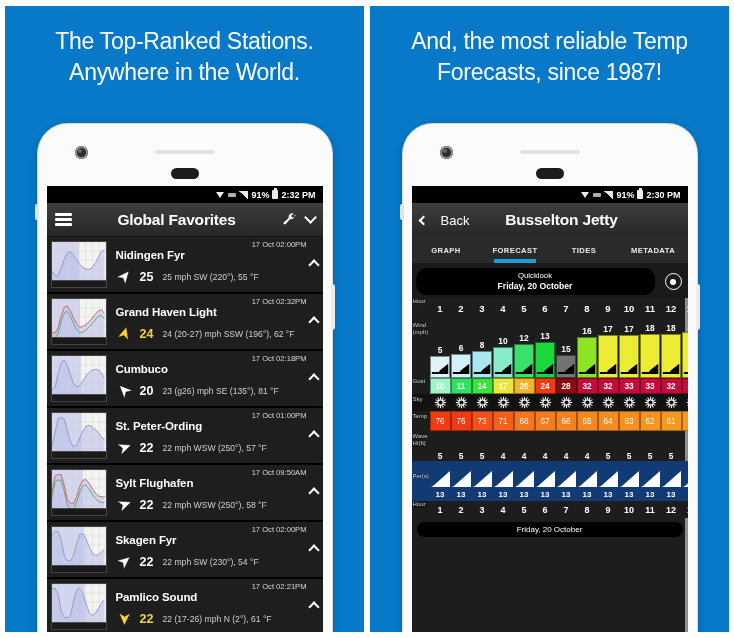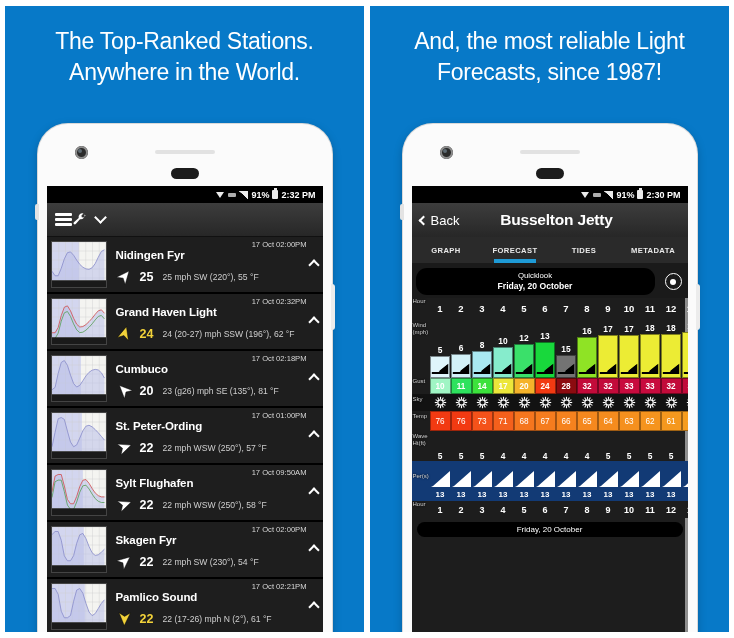--- a/index.html
+++ b/index.html
@@ -145,21 +145,21 @@
   .scrollstrip {
     position:absolute; right:0; top:60px; width:3px; height:210px;
     background:#9a9a9a; border-radius:2px;
   }
 
   
   .detailbar {
     height: 34px; background: linear-gradient(#3d3d3d,#272727);
     display:flex; align-items:center; padding: 0 8px;
   }
-  .backbtn { display:flex; align-items:center; gap:4px; color:#fff; font-size:13px; }
+  .backbtn { display:flex; align-items:center; gap:14px; color:#fff; font-size:13px; }
   .back-chev { width:7px;height:7px;border-left:2px solid #fff;border-bottom:2px solid #fff;transform:rotate(45deg); }
   .detail-title { flex:1; text-align:center; color:#fff; font-size:15.5px; font-weight:bold; letter-spacing:-0.2px; padding-right:26px;}
 
   .tabs {
     height: 26px; background:#2a2a2a;
     display:flex; align-items:center; position:relative;
   }
   .tab {
     flex:1; text-align:center; color:#e9e9e9;
     font-size:7.6px; font-weight:bold; letter-spacing:.4px;
@@ -265,20 +265,21 @@
           <span class="ic batt-ic"></span>
           <span>2:32 PM</span>
         </div>
 
         <div class="appbar">
           <div class="hamburger">
               <span></span>
               <span></span>
               <span></span>
             </div>
+          <div class="app-title">Global Favorites</div>
           <div class="bar-icons">
             <svg class="wrench" width="15" height="15" viewBox="0 0 24 24">
               <path fill="#fff" d="M21.7 5.6l-3.3 3.3-2.8-.5-.5-2.8 3.3-3.3a6 6 0 0 0-7.7 7.2L3 16.2a2.1 2.1 0 1 0 3 3l6.7-7.7a6 6 0 0 0 7.2-7.7z"></path>
             </svg>
             <span class="chev-d"></span>
           </div>
         </div>
 
         <div class="fav-list">
           <div class="scrollstrip"></div>
@@ -545,21 +546,21 @@
               </div>
             </div>
           </div>
 
       </div>
     </div>
   </div>
 
   <div class="panel">
     <div class="headline">
-      <span>And, the most reliable Light</span>
+      <span>And, the most reliable Temp</span>
       <span class="l2">Forecasts, since 1987!</span>
     </div>
 
     <div class="phone">
       <div class="cam">
           <i></i>
         </div>
       <div class="earpiece"></div>
       <div class="sensor"></div>
 

